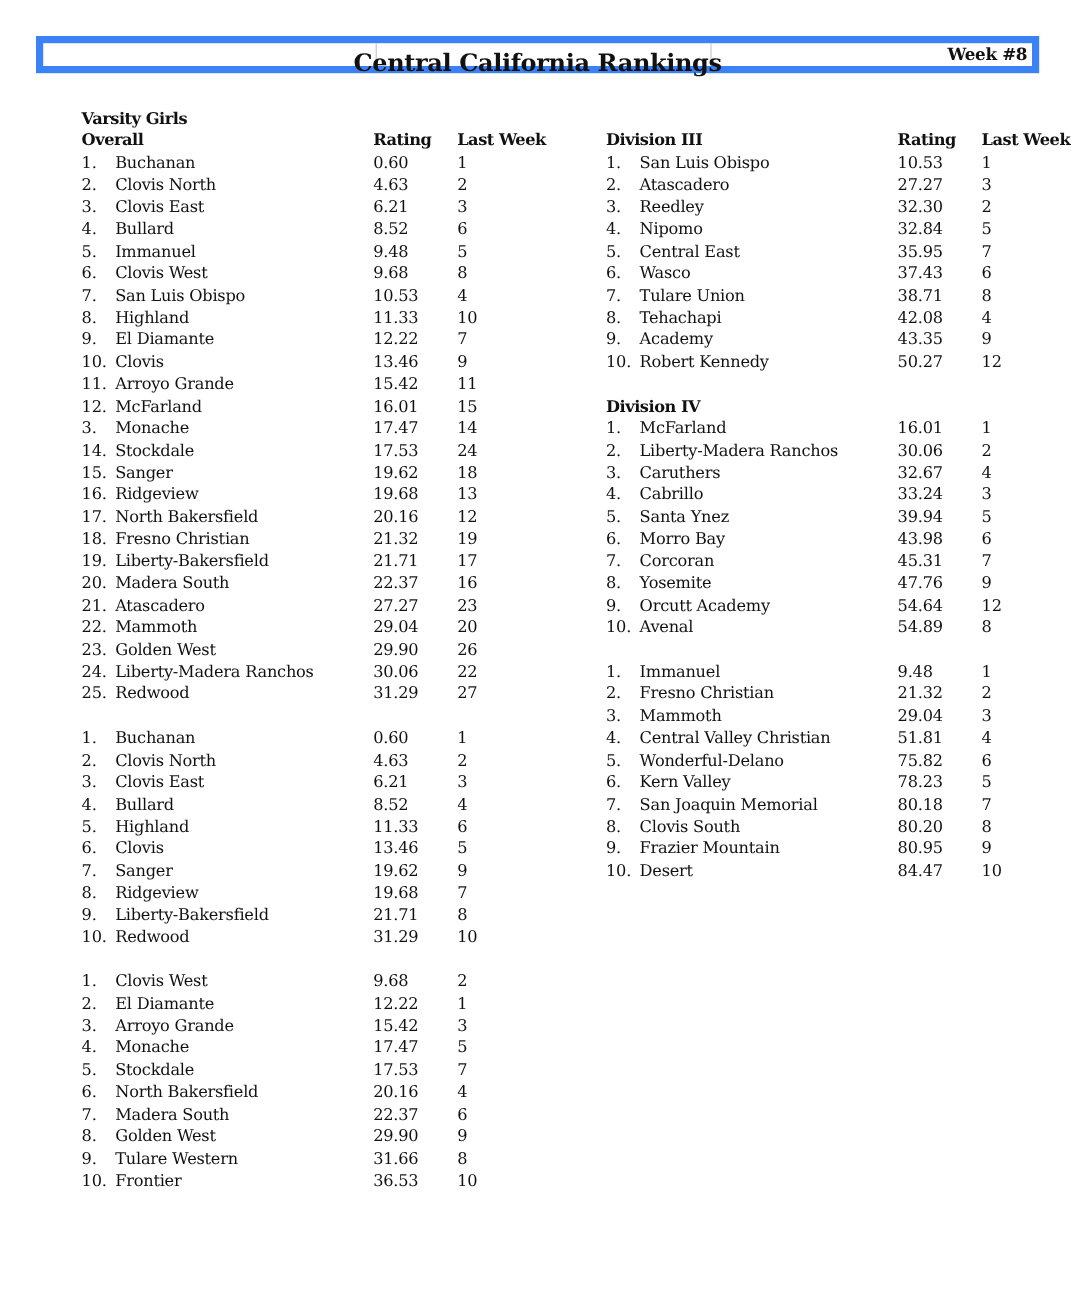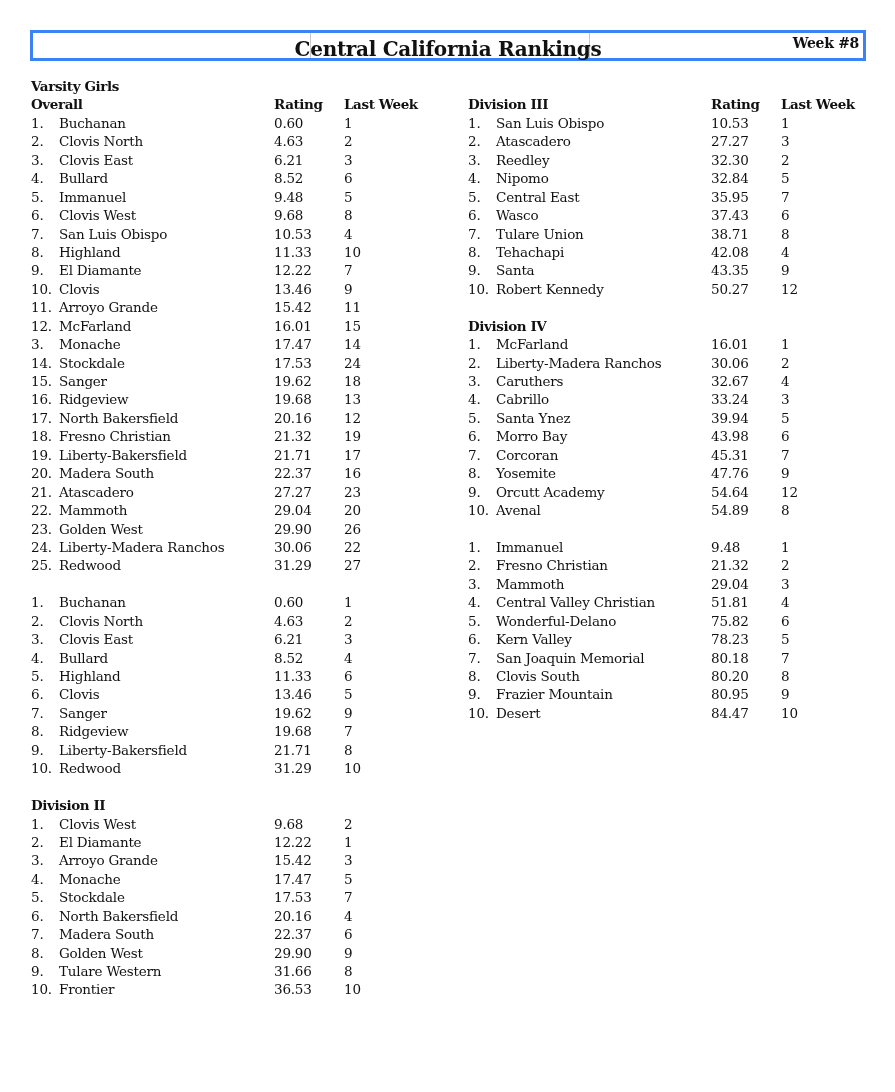--- a/index.html
+++ b/index.html
@@ -1,26 +1,26 @@
 <!DOCTYPE html>
 <html><head>
 <meta charset="utf-8">
 <style>
   html, body { margin: 0; padding: 0; background: #ffffff; }
   body { width: 895px; height: 1092px; position: relative; overflow: hidden;
          font-family: "DejaVu Serif", "Liberation Serif", serif; color: #111; }
   .header-box { position: absolute; left: 30px; top: 30px; width: 836px; height: 31px;
-                border: 3px solid #3b82f6; box-sizing: border-box; }
+                border: 6px solid #3b82f6; box-sizing: border-box; }
   .header-box .divider { position: absolute; top: 0; bottom: 0; width: 1px; background: #c8c8c8; }
   .title { position: absolute; left: 0; right: 0; top: 2px; text-align: center;
            font-family: "DejaVu Serif", serif; font-weight: bold; font-size: 20px;
            letter-spacing: -0.3px; line-height: 28px; }
   .week { position: absolute; right: 4px; top: 1px; font-family: "DejaVu Serif", serif;
           font-weight: bold; font-size: 14px; line-height: 18px; letter-spacing: -0.3px; }
-  .panel { position: absolute; top: 77px; }
+  .panel { position: absolute; top: 90px; margin-left: 37px; }
   .panel.left { left: 31px; width: 420px; }
   .panel.right { left: 468px; width: 400px; }
   .line { height: 18.45px; line-height: 18.45px; position: relative; font-size: 13.5px;
           white-space: nowrap; letter-spacing: -0.2px; }
   .bold { font-weight: bold; font-size: 13.5px; letter-spacing: -0.4px; }
   .rank { position: absolute; left: 0; }
   .name { position: absolute; left: 28px; }
   .rating { position: absolute; left: 243px; }
   .last { position: absolute; left: 313px; }
   .blank { height: 18.45px; }
@@ -251,21 +251,20 @@
         <span class="last">8</span>
       </div>
       <div class="line">
         <span class="rank">10.</span>
         <span class="name">Redwood</span>
         <span class="rating">31.29</span>
         <span class="last">10</span>
       </div>
     </div>
   <div class="blank"></div>
-  <div class="line bold">Division II</div>
   <div>
       <div class="line">
         <span class="rank">1.</span>
         <span class="name">Clovis West</span>
         <span class="rating">9.68</span>
         <span class="last">2</span>
       </div>
       <div class="line">
         <span class="rank">2.</span>
         <span class="name">El Diamante</span>
@@ -374,21 +373,21 @@
         <span class="last">8</span>
       </div>
       <div class="line">
         <span class="rank">8.</span>
         <span class="name">Tehachapi</span>
         <span class="rating">42.08</span>
         <span class="last">4</span>
       </div>
       <div class="line">
         <span class="rank">9.</span>
-        <span class="name">Santa</span>
+        <span class="name">Academy</span>
         <span class="rating">43.35</span>
         <span class="last">9</span>
       </div>
       <div class="line">
         <span class="rank">10.</span>
         <span class="name">Robert Kennedy</span>
         <span class="rating">50.27</span>
         <span class="last">12</span>
       </div>
     </div>

